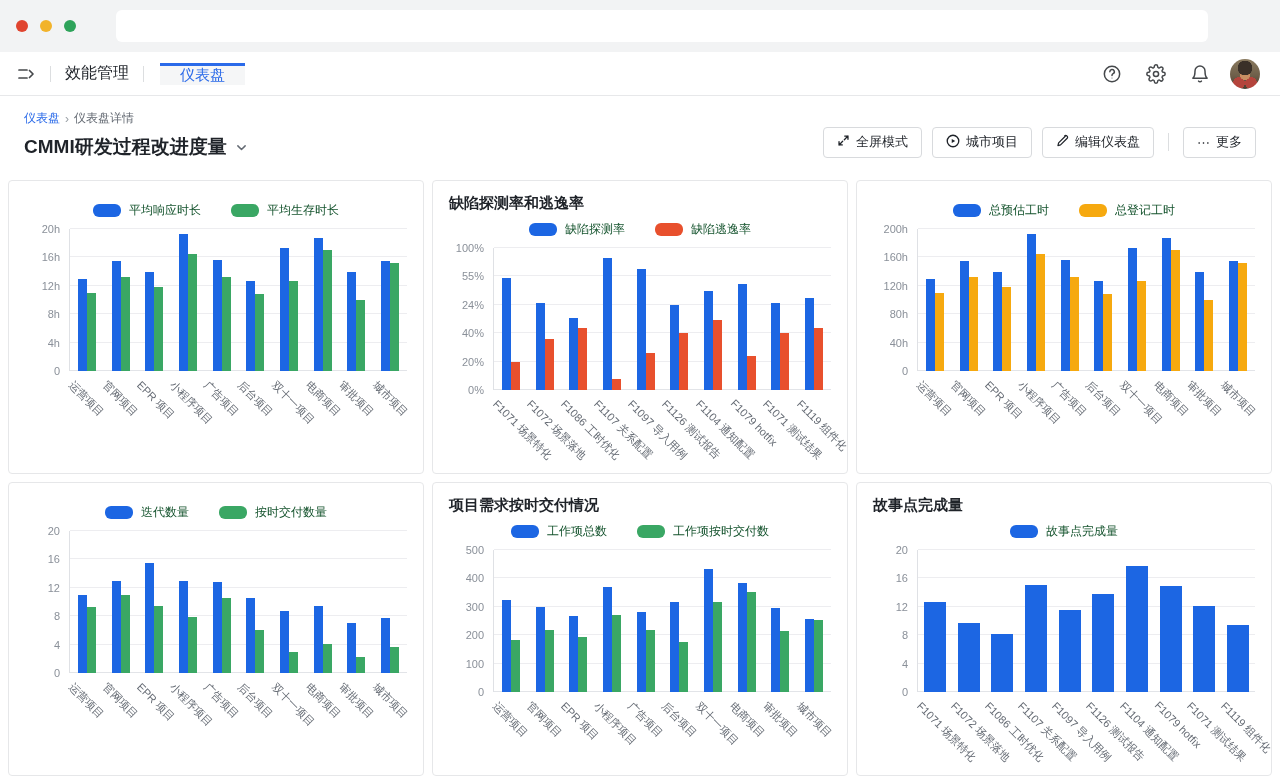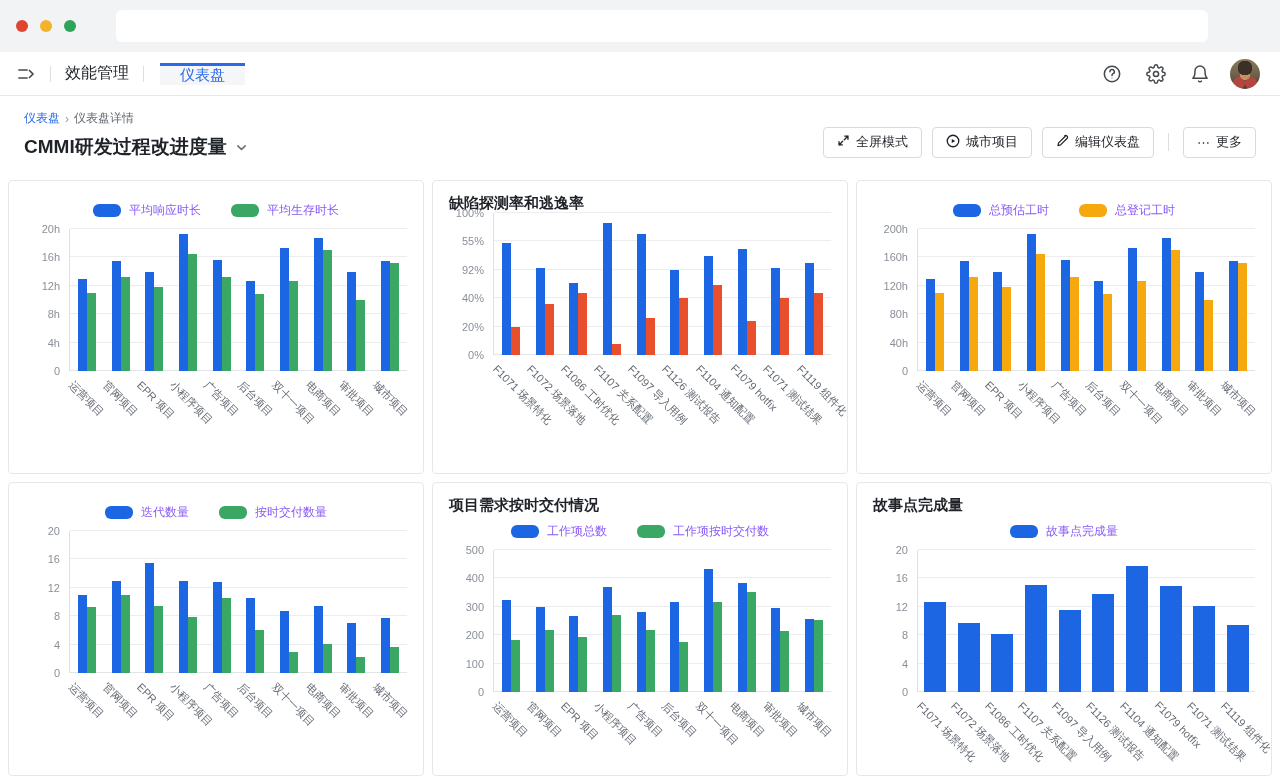--- a/index.html
+++ b/index.html
@@ -53,21 +53,21 @@
   
   .charts-grid { display:grid; grid-template-columns:repeat(3,1fr); grid-auto-rows:294px;
     gap:8px; padding:6px 8px 8px 8px; background:#fff; }
   .chart-card { background:#fff; border:1px solid #e6e7e9; border-radius:4px;
     padding:13px 16px 6px 16px; overflow:hidden; }
   .chart-title { font-size:15px; font-weight:bold; color:#1f2329; }
   .chart-legend { display:flex; justify-content:center; align-items:center; gap:30px;
     margin:8px 0 10px 0; }
   .legend-item { display:flex; align-items:center; gap:8px; cursor:pointer; }
   .legend-swatch { width:28px; height:13px; border-radius:6px; }
-  .legend-label { font-size:12px; color:#8b5cf6; }
+  .legend-label { font-size:12px; color:#14532d; }
   .plot-row { display:flex; height:142px; }
   .yaxis { width:44px; position:relative; flex:none; }
   .y-tick { position:absolute; right:9px; transform:translateY(50%); font-size:11px; color:#8a9099; }
   .plot { flex:1; position:relative; border-left:1px solid #dfe1e5; }
   .gridline { position:absolute; left:0; right:0; height:1px; background:#ededf0; }
   .gridline.base { background:#e2e4e8; }
   .bar-group { position:absolute; bottom:0; height:100%; display:flex;
     align-items:flex-end; justify-content:center; }
   .bar { display:block; }
   .xaxis { position:relative; height:84px; margin-left:44px; overflow:visible; }
@@ -252,26 +252,36 @@
         <span class="x-tick" style="left: 45%;">广告项目</span>
         <span class="x-tick" style="left: 55%;">后台项目</span>
         <span class="x-tick" style="left: 65%;">双十一项目</span>
         <span class="x-tick" style="left: 75%;">电商项目</span>
         <span class="x-tick" style="left: 85%;">审批项目</span>
         <span class="x-tick" style="left: 95%;">城市项目</span>
       </div>
     </div>
     <div class="chart-card">
       <div class="chart-title">缺陷探测率和逃逸率</div>
+      <div class="chart-legend">
+        <div class="legend-item">
+          <span class="legend-swatch" style="background: rgb(28, 102, 227);"></span>
+          <span class="legend-label">缺陷探测率</span>
+        </div>
+        <div class="legend-item">
+          <span class="legend-swatch" style="background: rgb(232, 80, 45);"></span>
+          <span class="legend-label">缺陷逃逸率</span>
+        </div>
+      </div>
       <div class="plot-row">
         <div class="yaxis">
           <span class="y-tick" style="bottom: 0%;">0%</span>
           <span class="y-tick" style="bottom: 20%;">20%</span>
           <span class="y-tick" style="bottom: 40%;">40%</span>
-          <span class="y-tick" style="bottom: 60%;">92%</span>
+          <span class="y-tick" style="bottom: 60%;">24%</span>
           <span class="y-tick" style="bottom: 80%;">55%</span>
           <span class="y-tick" style="bottom: 100%;">100%</span>
         </div>
         <div class="plot">
           <div class="gridline base" style="bottom: 0%;"></div>
           <div class="gridline" style="bottom: 20%;"></div>
           <div class="gridline" style="bottom: 40%;"></div>
           <div class="gridline" style="bottom: 60%;"></div>
           <div class="gridline" style="bottom: 80%;"></div>
           <div class="gridline" style="bottom: 100%;"></div>

